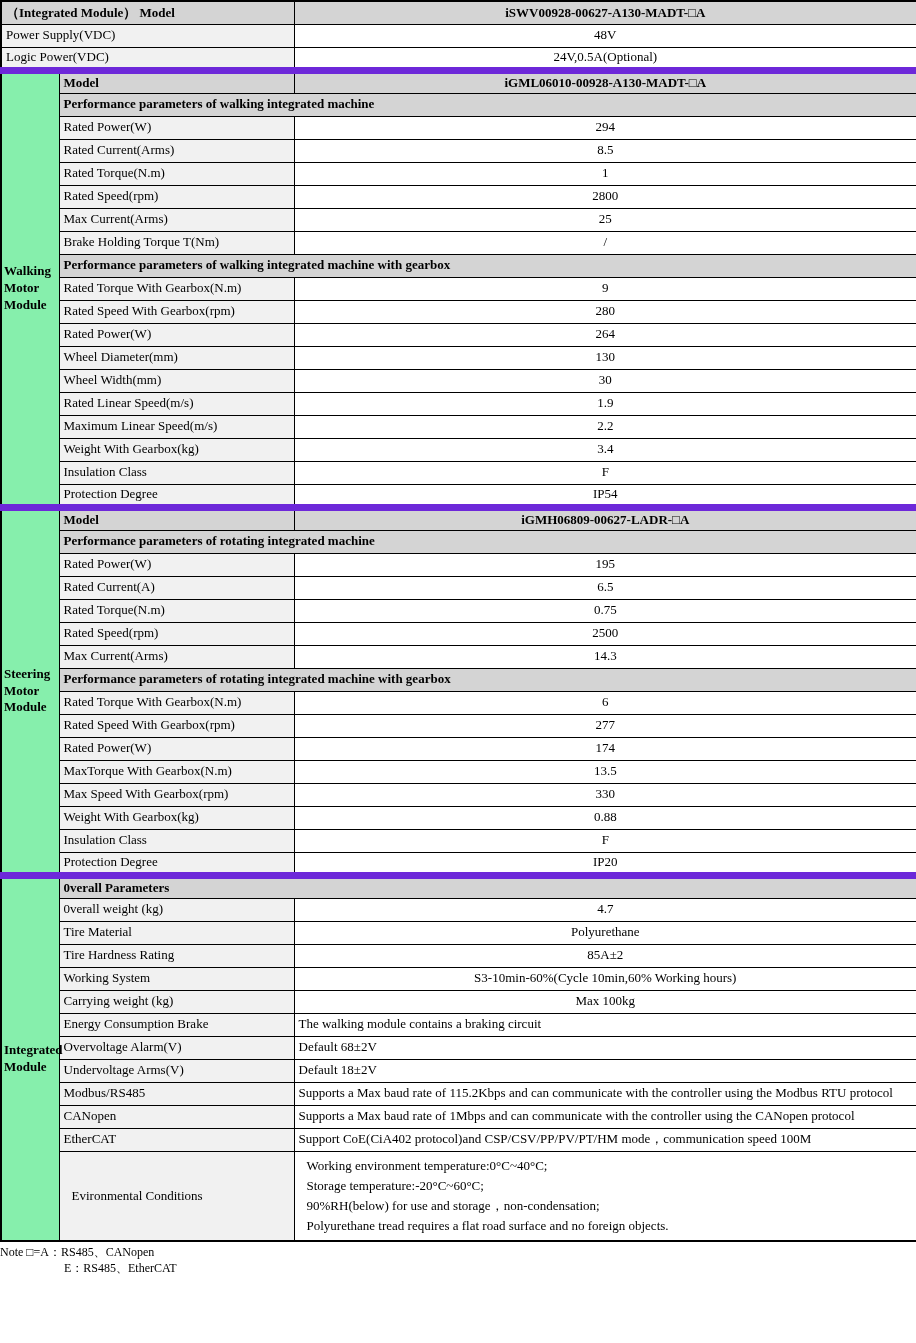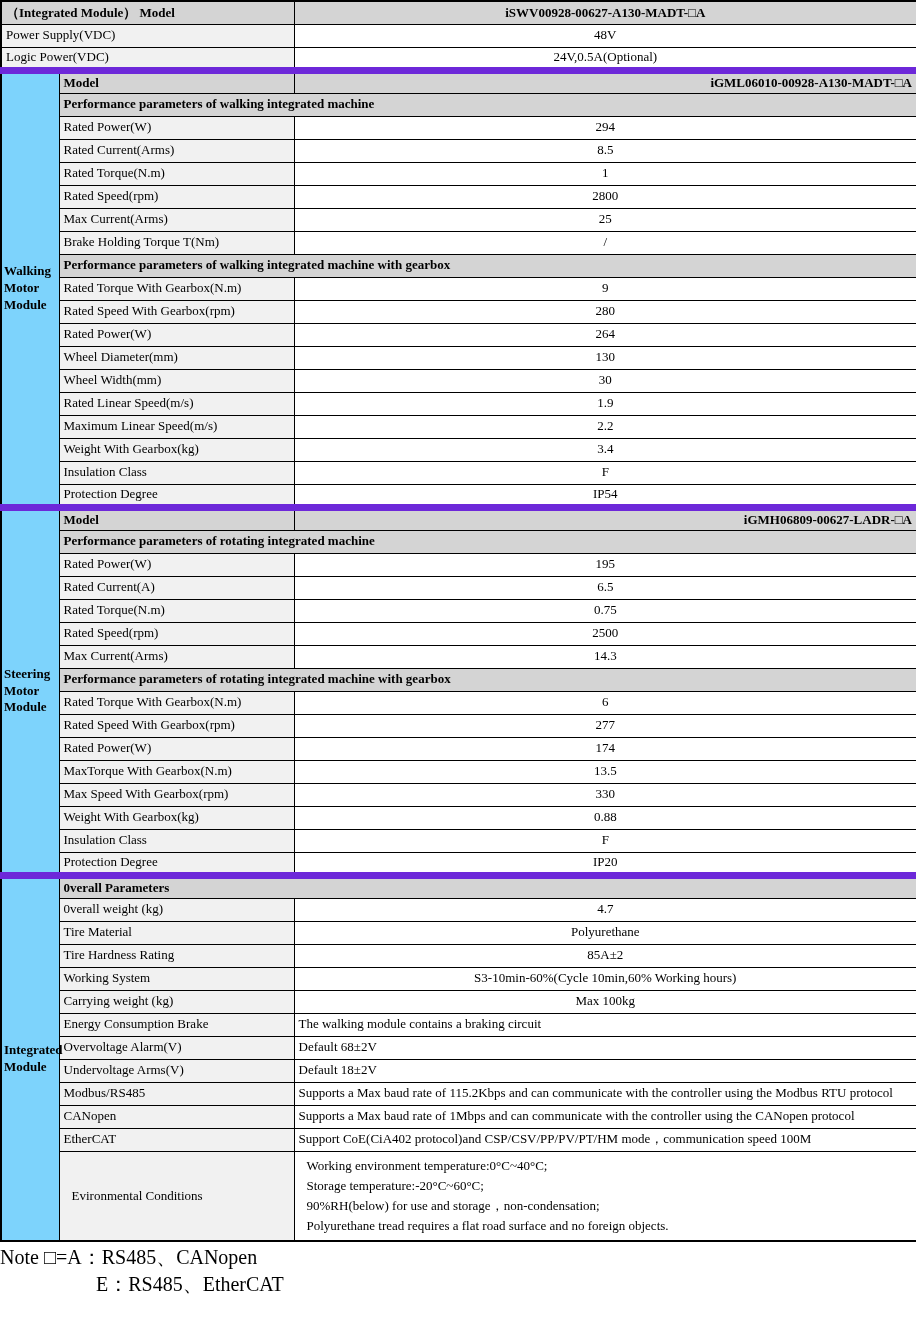--- a/index.html
+++ b/index.html
@@ -60,50 +60,50 @@
     background:#d4d4d4;
     font-weight:bold;
   }
   td.model-lbl{
     background:#d4d4d4;
     font-weight:bold;
   }
   td.model-val{
     background:#d4d4d4;
     font-weight:bold;
-    text-align:right;
+    text-align:center;
   }
   td.section-cell{
-    background:#7dd3fc;
+    background:#86efac;
     font-weight:bold;
     vertical-align:middle;
     padding:0 2px;
     white-space:normal;
     line-height:1.3;
     overflow:visible;
   }
   tr.sec-top td{
     border-top:7px solid #6d28d9;
   }
   td.multiline{
     white-space:normal;
     padding:4px 12px;
     line-height:1.55;
     height:auto;
   }
   tr.env-row td{
     height:86px;
   }
   .note{
-    font-size:20px;
+    font-size:12px;
     margin-top:2px;
     line-height:1.35;
   }
   .note .note-line-2{
-    padding-left:96px;
+    padding-left:64px;
   }
 </style>
 </head>
 <body>
 
 <div class="page">
   <table class="spec-table">
     <colgroup>
       <col class="c-section">
       <col class="c-label">

